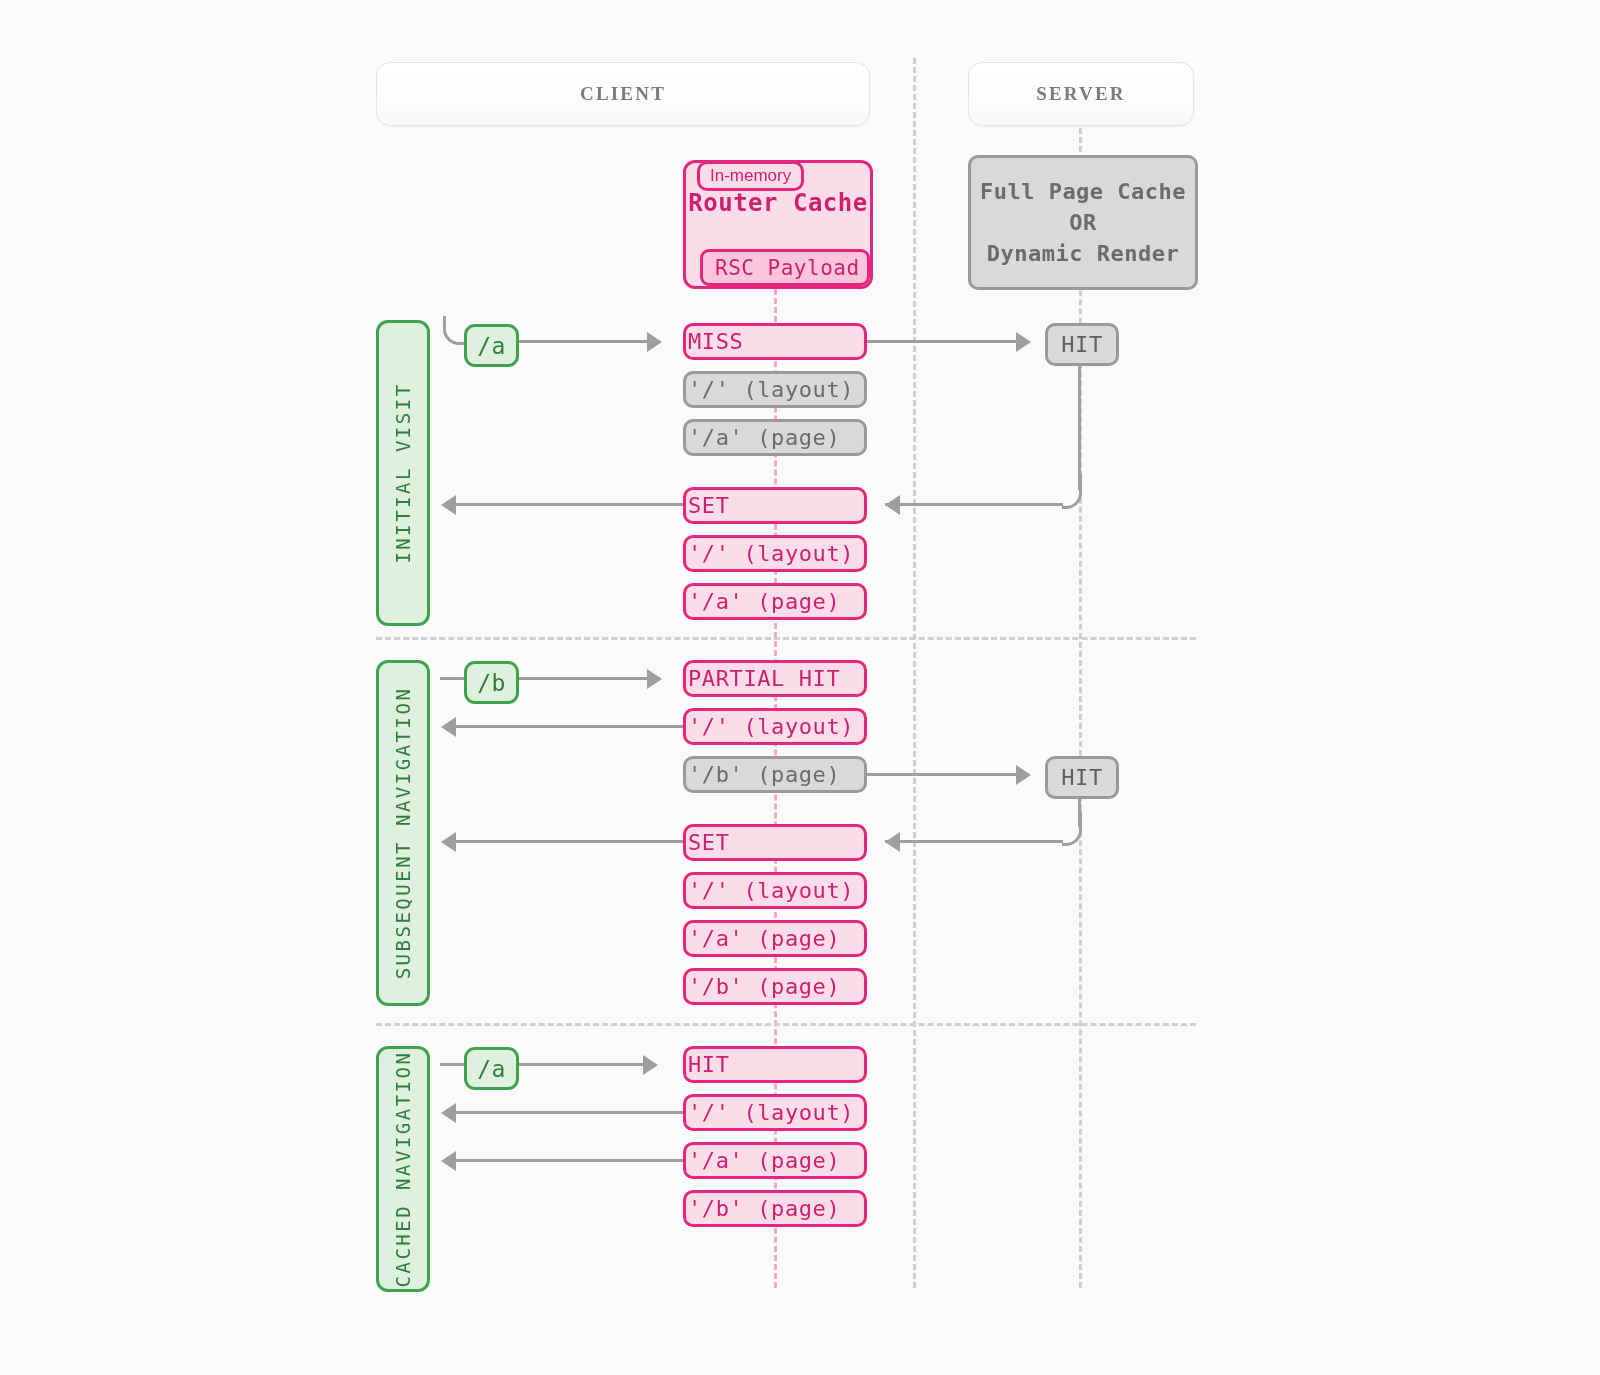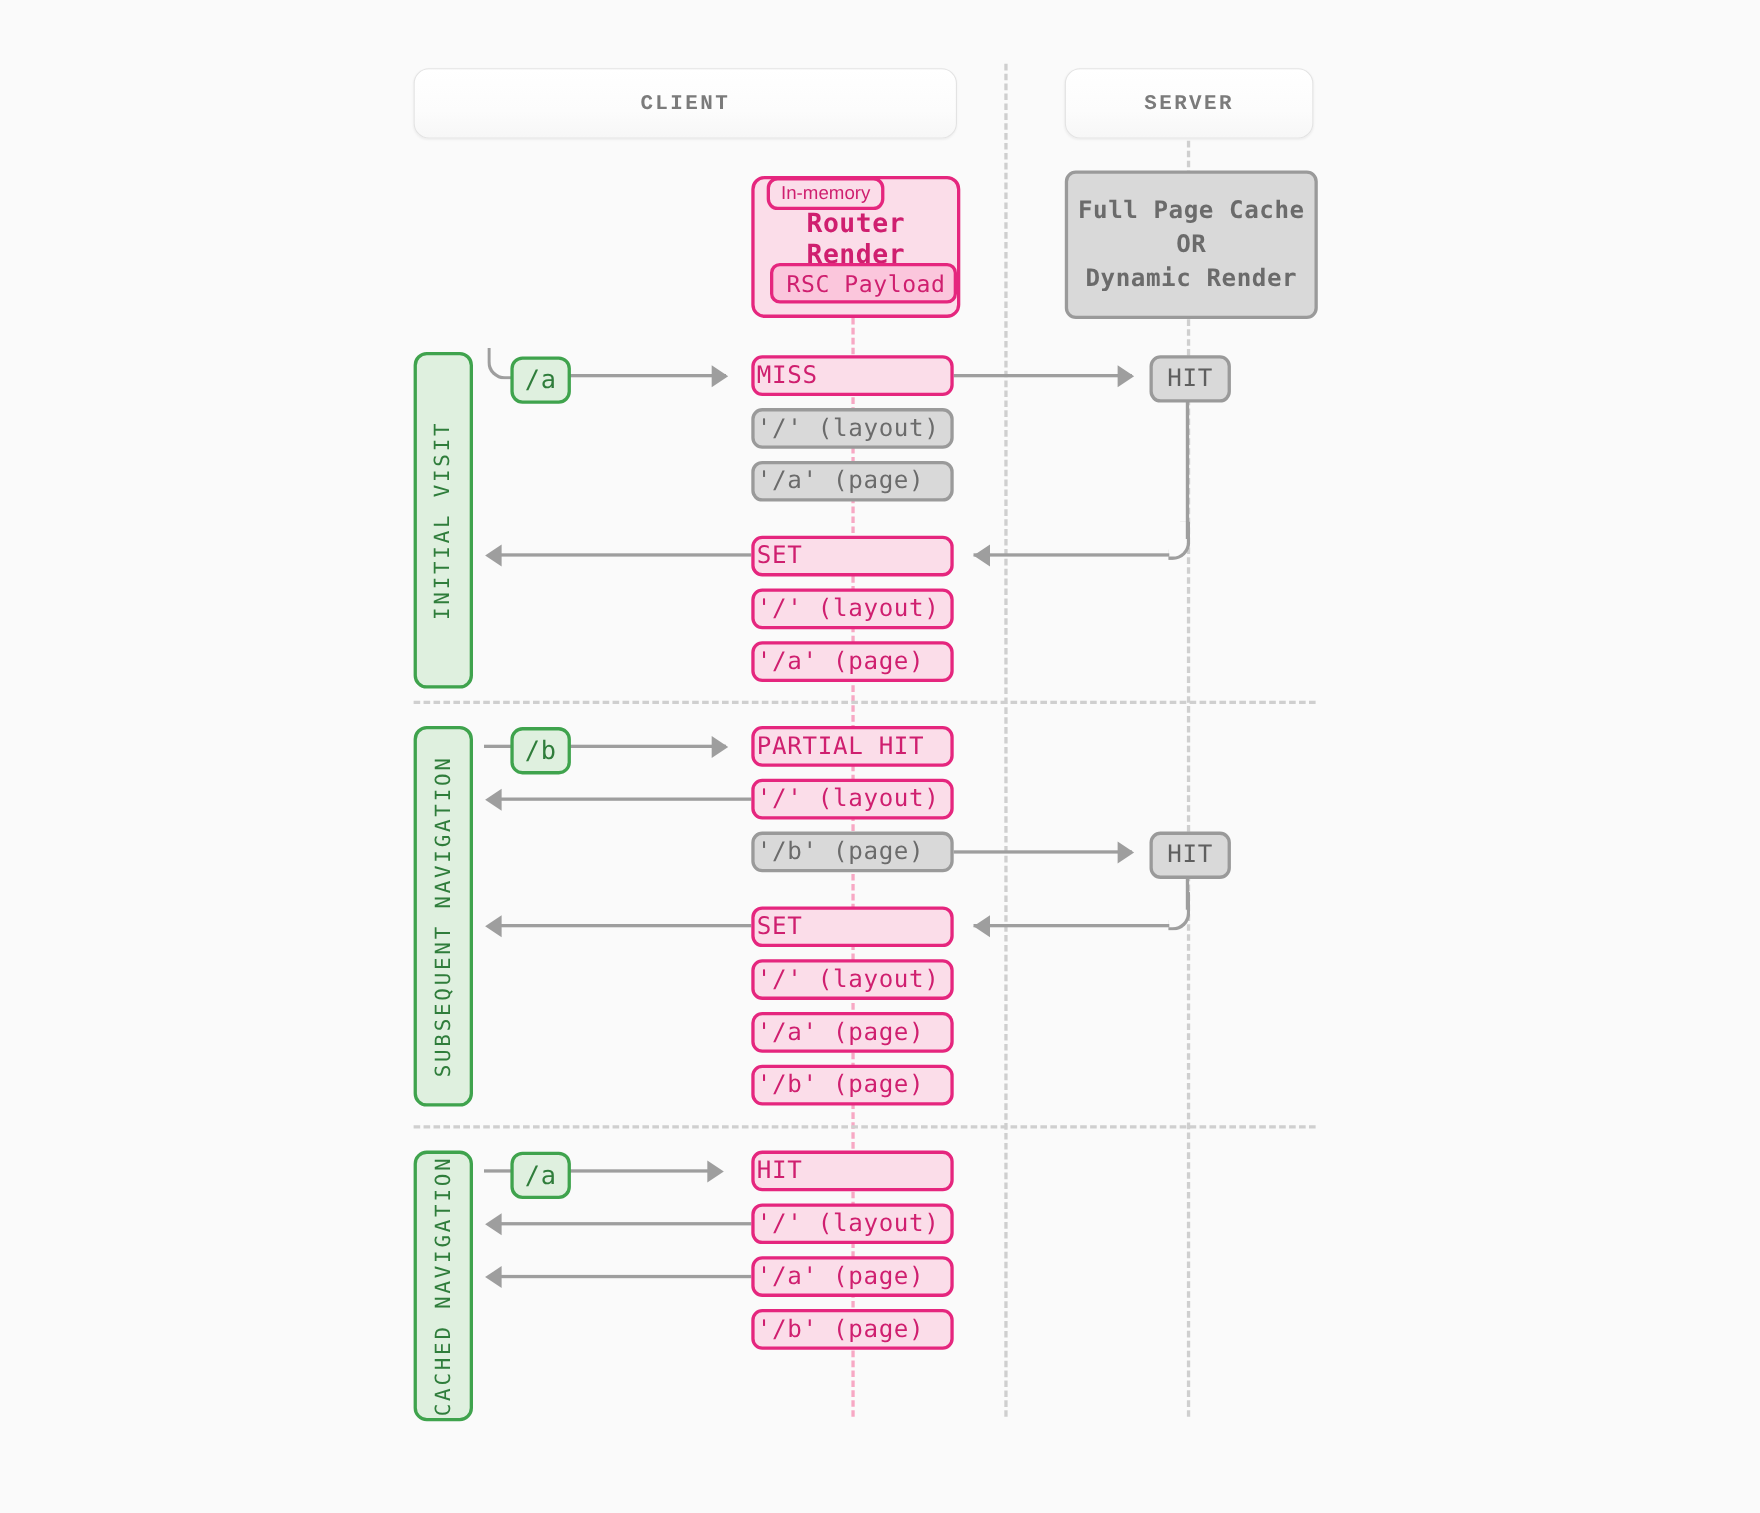--- a/index.html
+++ b/index.html
@@ -12,21 +12,21 @@
   #stage{position:absolute;left:0;top:0;width:1600px;height:1375px;}
 
   
   .col-head{
     position:absolute;
     background:linear-gradient(180deg,#ffffff 0%,#fcfcfc 60%,#f7f7f7 100%);
     border:1px solid #e3e3e3;
     border-radius:14px;
     box-shadow:0 1px 2px rgba(0,0,0,.05);
     display:flex;align-items:center;justify-content:center;
-    font-family:Liberation Mono, monospace;
+    font-family:Liberation Serif, serif;
     font-weight:bold;font-size:19px;letter-spacing:2.2px;
     color:#7b7b7b;
   }
 
   
   .vdash{position:absolute;width:0;border-left:3px dashed #cfcfcf;}
   .vdash-pink{position:absolute;width:0;border-left:3px dashed #f7a8c4;}
   .hdash{position:absolute;height:0;border-top:3px dashed #cfcfcf;}
 
   
@@ -165,22 +165,22 @@
   <div class="col-head" style="left:968px;top:62px;width:224px;height:62px;">SERVER</div>
 
   <div class="vdash" style="left:913px;top:58px;height:1230px;"></div>
   <div class="vdash" style="left:1079px;top:128px;height:1160px;"></div>
   <div class="vdash-pink" style="left:774px;top:280px;height:1008px;"></div>
 
   <div class="hdash" style="left:376px;top:637px;width:820px;"></div>
   <div class="hdash" style="left:376px;top:1023px;width:820px;"></div>
 
   <div class="router-cache" style="left:683px;top:160px;width:184px;height:123px;">
-    <div class="rc-title" style="left:0;top:26px;">Router Render</div>
-    <div class="rsc-chip" style="left:14px;top:76px;width:152px;height:31px;">RSC Payload</div>
+    <div class="rc-title" style="left:0;top:26px;">Router Cache</div>
+    <div class="rsc-chip" style="left:14px;top:86px;width:152px;height:31px;">RSC Payload</div>
   </div>
   <div class="badge-inmem" style="left:697px;top:147px;margin-top:14px;">In-memory</div>
 
   <div class="server-box" style="left:968px;top:155px;width:224px;height:129px;">
     <div>Full Page Cache</div>
     <div>OR</div>
     <div>Dynamic Render</div>
   </div>
 
   <div class="sect-label" style="left:376px;top:320px;height:300px;">

